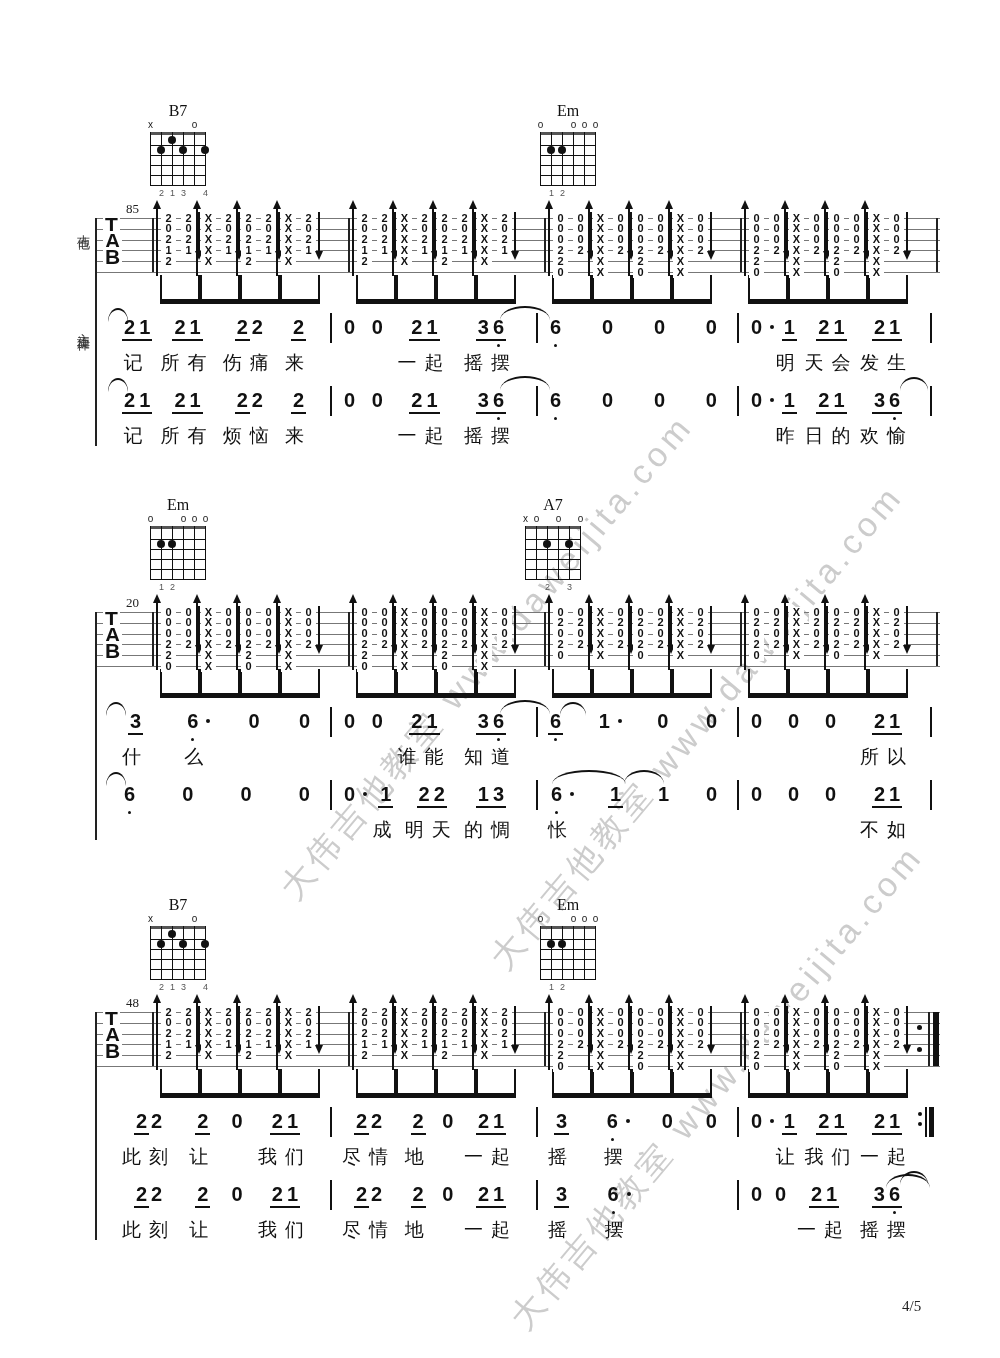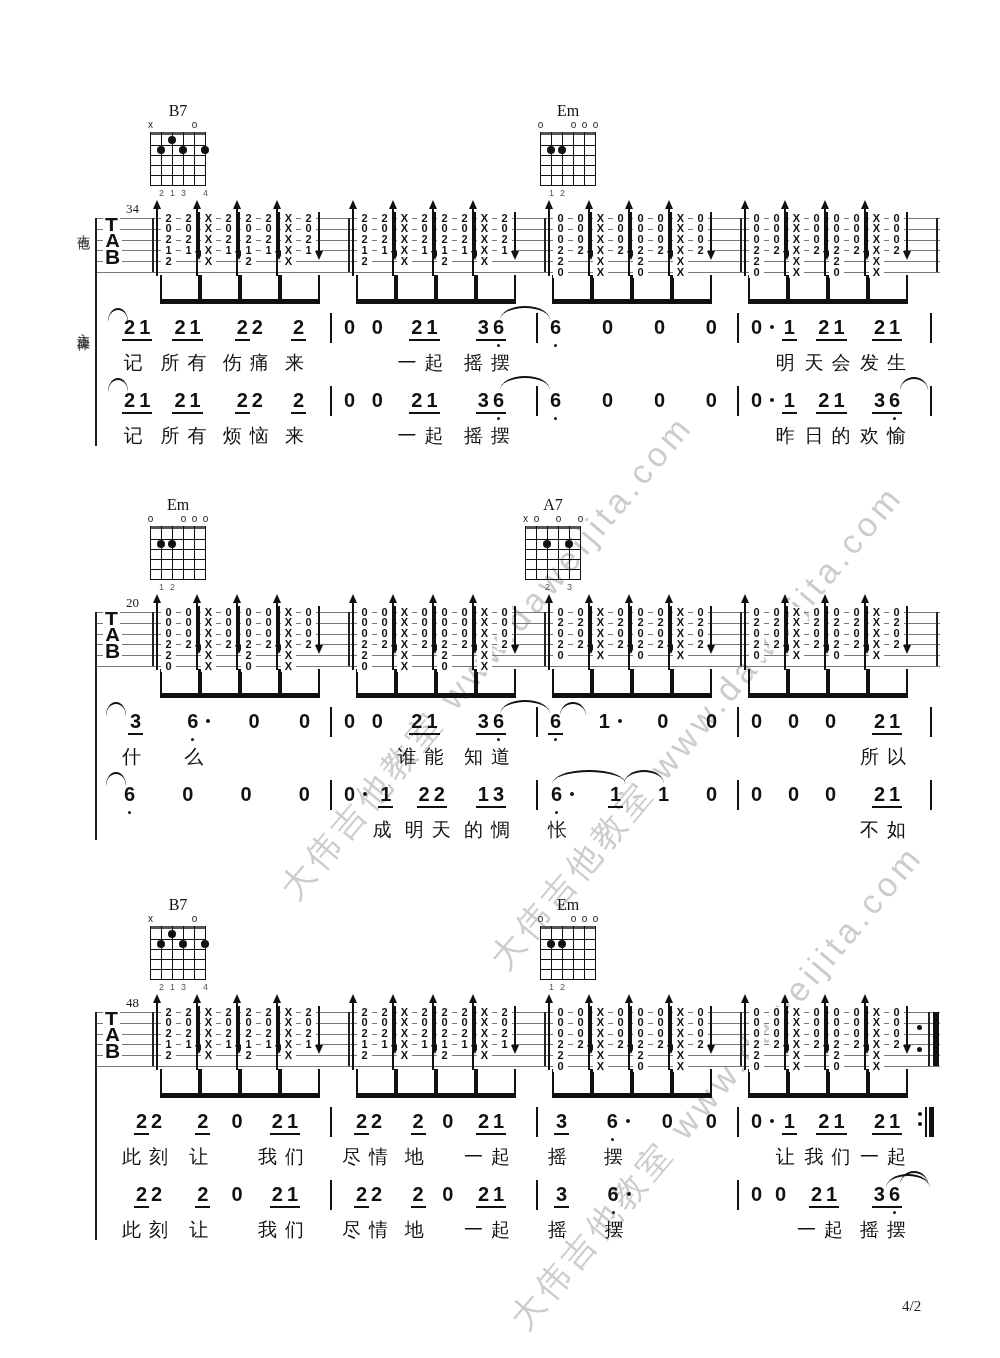--- a/index.html
+++ b/index.html
@@ -57,21 +57,21 @@
 </style>
 </head>
 <body>
 
 <div id="page">
   <div class="wm wm1">大伟吉他教室 www.daweijita.com</div>
   <div class="wm wm2">大伟吉他教室 www.daweijita.com</div>
   <div class="wm wm3">大伟吉他教室 www.daweijita.com</div>
   <div class="vlab" style="left:74px;top:224px">吉他</div>
   <div class="vlab" style="left:74px;top:322px">主旋律</div>
-  <div class="pageno">4/2</div>
+  <div class="pageno">4/5</div>
 <div class="tabstaff" style="top: 218px;">
       <div class="sline" style="top: 0px;"></div>
       <div class="sline" style="top: 10.8px;"></div>
       <div class="sline" style="top: 21.6px;"></div>
       <div class="sline" style="top: 32.4px;"></div>
       <div class="sline" style="top: 43.2px;"></div>
       <div class="sline" style="top: 54px;"></div>
       <div class="tabletter" style="left: 8px; top: -3px;">T</div>
       <div class="tabletter" style="left: 8px; top: 13px;">A</div>
       <div class="tabletter" style="left: 8px; top: 29px;">B</div>
@@ -306,21 +306,21 @@
       <div class="tval" style="left: 794px; top: 5.3px;">0</div>
       <div class="tval" style="left: 794px; top: 16.1px;">0</div>
       <div class="tval" style="left: 794px; top: 26.9px;">2</div>
       <div class="aline" style="left: 811px; top: -6px; height: 44px;"></div>
       <div class="ahead-dn" style="left: 807.5px; top: 33px;"></div>
       <div class="beam" style="left: 653px; top: 57px; width: 36px;"></div>
       <div class="beam" style="left: 693px; top: 57px; width: 36px;"></div>
       <div class="beam" style="left: 733px; top: 57px; width: 36px;"></div>
       <div class="beam" style="left: 773px; top: 57px; width: 36px;"></div>
     </div>
-    <div class="mnum" style="left: 126px; top: 201px;">34</div>
+    <div class="mnum" style="left: 126px; top: 201px;">85</div>
     <div class="chord" style="left: 137px; top: 102px;">
       <div class="chlabel">B7</div>
       <div class="chmark" style="left: 9px;">x</div>
       <div class="chmark" style="left: 53px;">o</div>
       <div class="chgrid">
         <div class="chnut"></div>
         <div class="chh" style="top: 13px;"></div>
         <div class="chh" style="top: 23px;"></div>
         <div class="chh" style="top: 33px;"></div>
         <div class="chh" style="top: 43px;"></div>

